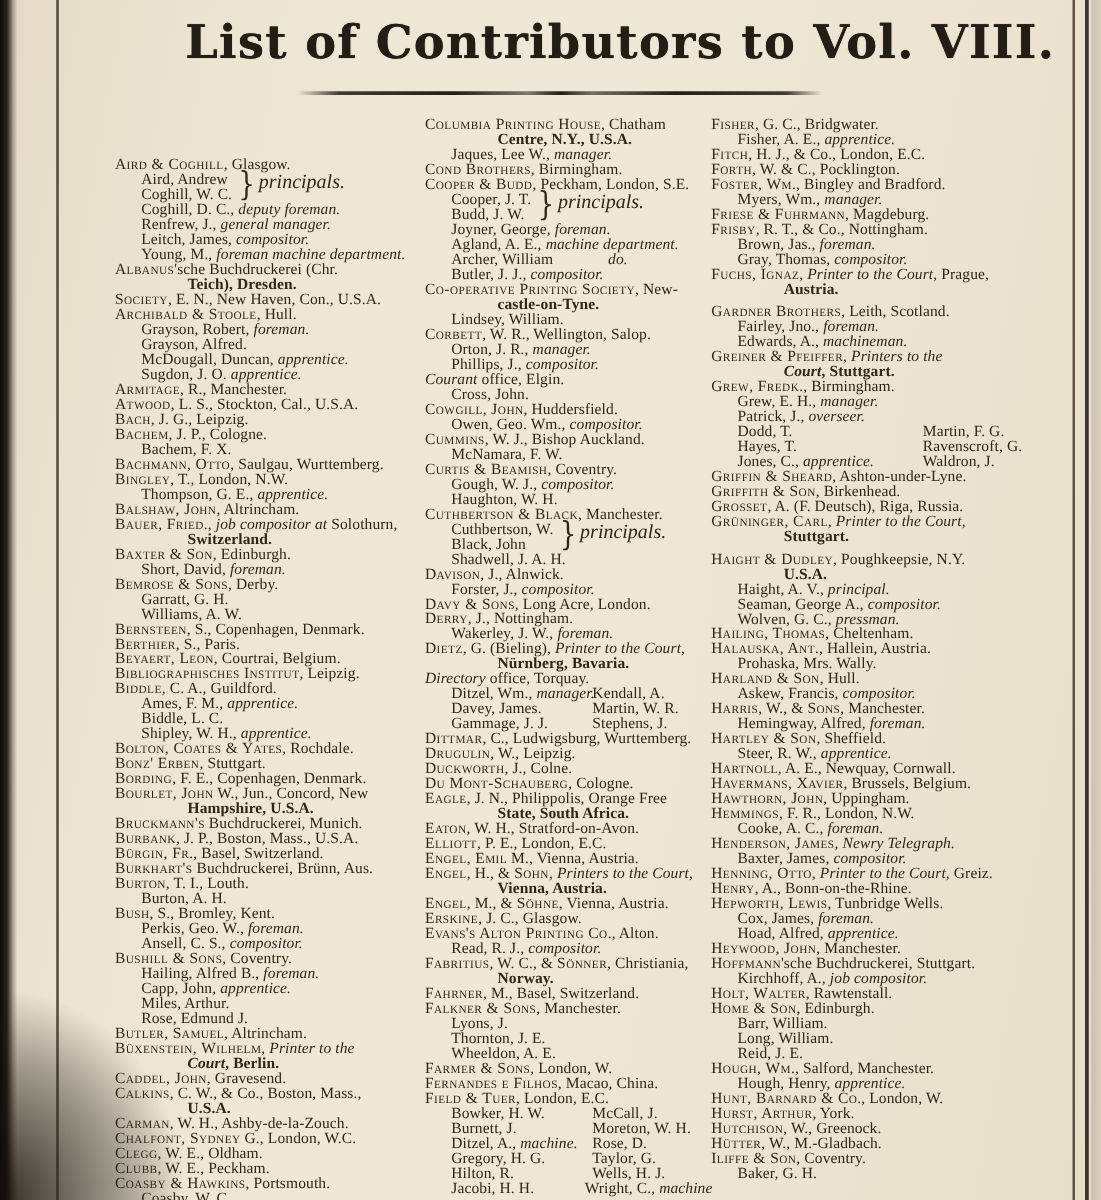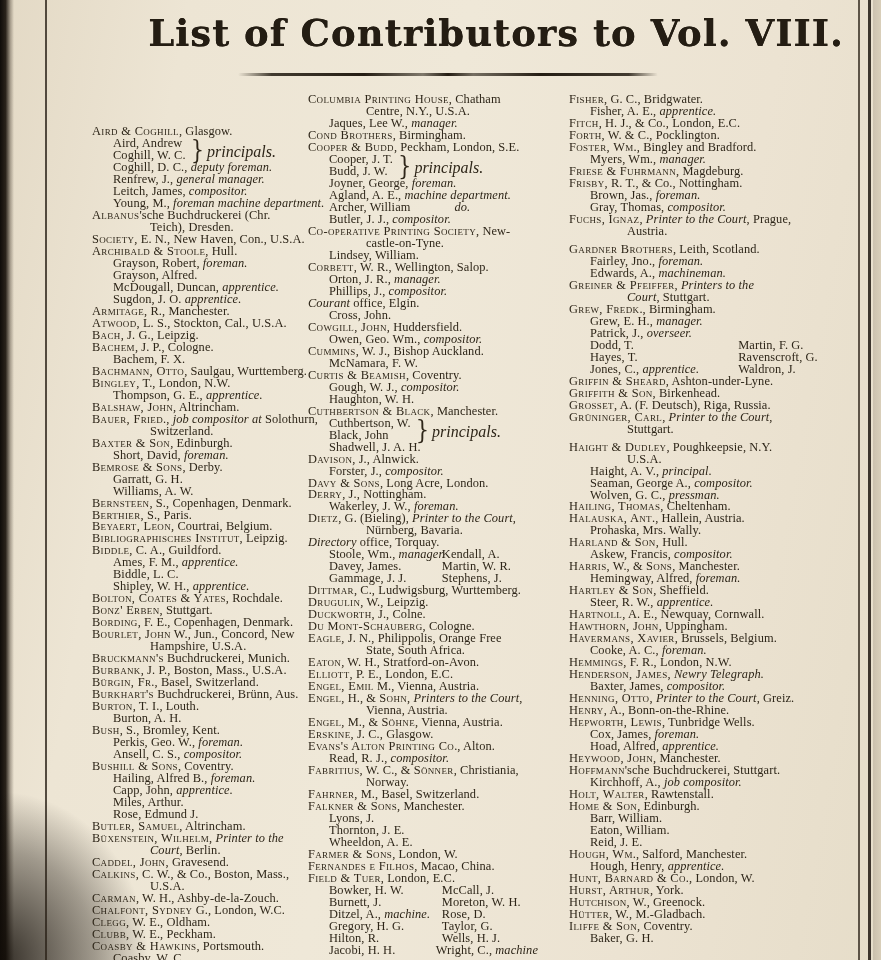--- a/index.html
+++ b/index.html
@@ -25,33 +25,33 @@
     text-shadow:0 0 .6px #241d13;
     white-space:nowrap;
   }
   .divider{
     position:absolute;top:73px;left:238px;width:420px;height:3px;border-radius:2px;
     background:linear-gradient(90deg,rgba(36,29,19,0) 0%,rgba(36,29,19,.85) 8%,#241d13 30%,rgba(36,29,19,.55) 44%,#241d13 50%,rgba(36,29,19,.6) 56%,#241d13 72%,rgba(36,29,19,.85) 93%,rgba(36,29,19,0) 100%);
   }
 
   .col{position:absolute;top:93px;}
   .col-1{left:92px;width:228px;margin-top:32px;}
-  .col-2{left:308px;width:230px;}
+  .col-2{left:340px;width:230px;}
   .col-3{left:569px;width:306px;}
 
   .line{font-size:12.4px;line-height:11.98px;white-space:nowrap;letter-spacing:.1px;}
   .i0{padding-left:0;}
   .i1{padding-left:21px;}
-  .i2{padding-left:58px;}
+  .i2{padding-left:58px;font-weight:bold;}
   .sc{font-variant:small-caps;letter-spacing:.35px;}
   .i{font-style:italic;}
   .sp{display:inline-block;width:44px;}
   .gap{height:6px;}
 
-  .brace-group{display:flex;align-items:flex-end;padding-left:21px;}
+  .brace-group{display:flex;align-items:flex-start;padding-left:21px;}
   .brace-lines .line{padding-left:0;}
   .brace-glyph{font-size:21px;line-height:1;transform:scaleY(1.25);margin:0 3px 0 5px;font-family:"DejaVu Serif",serif;}
   .brace-label{font-style:italic;font-size:16px;}
 
   .cols-row{display:flex;justify-content:flex-end;}
   .cols-row .cl{width:54%;}
   .cols-row .cr{flex:1;}
   .col-3 .cols-row .cl{width:52%;}
 </style>
 </head>
@@ -192,21 +192,21 @@
     <div class="line i1"><span class="n">Shadwell, J. A. H.</span></div>
     <div class="line i0"><span class="sc">Davison</span><span class="n">, J., Alnwick.</span></div>
     <div class="line i1"><span class="n">Forster, J., </span><span class="i">compositor.</span></div>
     <div class="line i0"><span class="sc">Davy &amp; Sons</span><span class="n">, Long Acre, London.</span></div>
     <div class="line i0"><span class="sc">Derry</span><span class="n">, J., Nottingham.</span></div>
     <div class="line i1"><span class="n">Wakerley, J. W., </span><span class="i">foreman.</span></div>
     <div class="line i0"><span class="sc">Dietz</span><span class="n">, G. (Bieling), </span><span class="i">Printer to the Court</span><span class="n">,</span></div>
     <div class="line i2"><span class="n">Nürnberg, Bavaria.</span></div>
     <div class="line i0"><span class="i">Directory</span><span class="n"> office, Torquay.</span></div>
     <div class="cols-row line i1">
-      <div class="cl"><span class="n">Stoole, Wm., </span><span class="i">manager.</span></div>
+      <div class="cl"><span class="n">Ditzel, Wm., </span><span class="i">manager.</span></div>
       <div class="cr"><span class="n">Kendall, A.</span></div>
     </div>
     <div class="cols-row line i1">
       <div class="cl"><span class="n">Davey, James.</span></div>
       <div class="cr"><span class="n">Martin, W. R.</span></div>
     </div>
     <div class="cols-row line i1">
       <div class="cl"><span class="n">Gammage, J. J.</span></div>
       <div class="cr"><span class="n">Stephens, J.</span></div>
     </div>
@@ -308,38 +308,38 @@
     <div class="line i0"><span class="sc">Hailing, Thomas</span><span class="n">, Cheltenham.</span></div>
     <div class="line i0"><span class="sc">Halauska, Ant</span><span class="n">., Hallein, Austria.</span></div>
     <div class="line i1"><span class="n">Prohaska, Mrs. Wally.</span></div>
     <div class="line i0"><span class="sc">Harland &amp; Son</span><span class="n">, Hull.</span></div>
     <div class="line i1"><span class="n">Askew, Francis, </span><span class="i">compositor.</span></div>
     <div class="line i0"><span class="sc">Harris</span><span class="n">, W., &amp; </span><span class="sc">Sons</span><span class="n">, Manchester.</span></div>
     <div class="line i1"><span class="n">Hemingway, Alfred, </span><span class="i">foreman.</span></div>
     <div class="line i0"><span class="sc">Hartley &amp; Son</span><span class="n">, Sheffield.</span></div>
     <div class="line i1"><span class="n">Steer, R. W., </span><span class="i">apprentice.</span></div>
     <div class="line i0"><span class="sc">Hartnoll</span><span class="n">, A. E., Newquay, Cornwall.</span></div>
+    <div class="line i0"><span class="sc">Havermans, Xavier</span><span class="n">, Brussels, Belgium.</span></div>
     <div class="line i0"><span class="sc">Hawthorn, John</span><span class="n">, Uppingham.</span></div>
-    <div class="line i0"><span class="sc">Havermans, Xavier</span><span class="n">, Brussels, Belgium.</span></div>
+    <div class="line i0"><span class="sc">Hemmings</span><span class="n">, F. R., London, N.W.</span></div>
     <div class="line i1"><span class="n">Cooke, A. C., </span><span class="i">foreman.</span></div>
-    <div class="line i0"><span class="sc">Hemmings</span><span class="n">, F. R., London, N.W.</span></div>
     <div class="line i0"><span class="sc">Henderson, James</span><span class="n">, </span><span class="i">Newry Telegraph.</span></div>
     <div class="line i1"><span class="n">Baxter, James, </span><span class="i">compositor.</span></div>
     <div class="line i0"><span class="sc">Henning, Otto</span><span class="n">, </span><span class="i">Printer to the Court</span><span class="n">, Greiz.</span></div>
     <div class="line i0"><span class="sc">Henry</span><span class="n">, A., Bonn-on-the-Rhine.</span></div>
     <div class="line i0"><span class="sc">Hepworth, Lewis</span><span class="n">, Tunbridge Wells.</span></div>
     <div class="line i1"><span class="n">Cox, James, </span><span class="i">foreman.</span></div>
     <div class="line i1"><span class="n">Hoad, Alfred, </span><span class="i">apprentice.</span></div>
     <div class="line i0"><span class="sc">Heywood, John</span><span class="n">, Manchester.</span></div>
     <div class="line i0"><span class="sc">Hoffmann</span><span class="n">'sche Buchdruckerei, Stuttgart.</span></div>
     <div class="line i1"><span class="n">Kirchhoff, A., </span><span class="i">job compositor.</span></div>
     <div class="line i0"><span class="sc">Holt, Walter</span><span class="n">, Rawtenstall.</span></div>
     <div class="line i0"><span class="sc">Home &amp; Son</span><span class="n">, Edinburgh.</span></div>
     <div class="line i1"><span class="n">Barr, William.</span></div>
-    <div class="line i1"><span class="n">Eaton, William.</span></div>
+    <div class="line i1"><span class="n">Long, William.</span></div>
     <div class="line i1"><span class="n">Reid, J. E.</span></div>
     <div class="line i0"><span class="sc">Hough, Wm</span><span class="n">., Salford, Manchester.</span></div>
     <div class="line i1"><span class="n">Hough, Henry, </span><span class="i">apprentice.</span></div>
     <div class="line i0"><span class="sc">Hunt, Barnard &amp; Co</span><span class="n">., London, W.</span></div>
     <div class="line i0"><span class="sc">Hurst, Arthur</span><span class="n">, York.</span></div>
     <div class="line i0"><span class="sc">Hutchison</span><span class="n">, W., Greenock.</span></div>
     <div class="line i0"><span class="sc">Hütter</span><span class="n">, W., M.-Gladbach.</span></div>
     <div class="line i0"><span class="sc">Iliffe &amp; Son</span><span class="n">, Coventry.</span></div>
     <div class="line i1"><span class="n">Baker, G. H.</span></div>
   </div>

